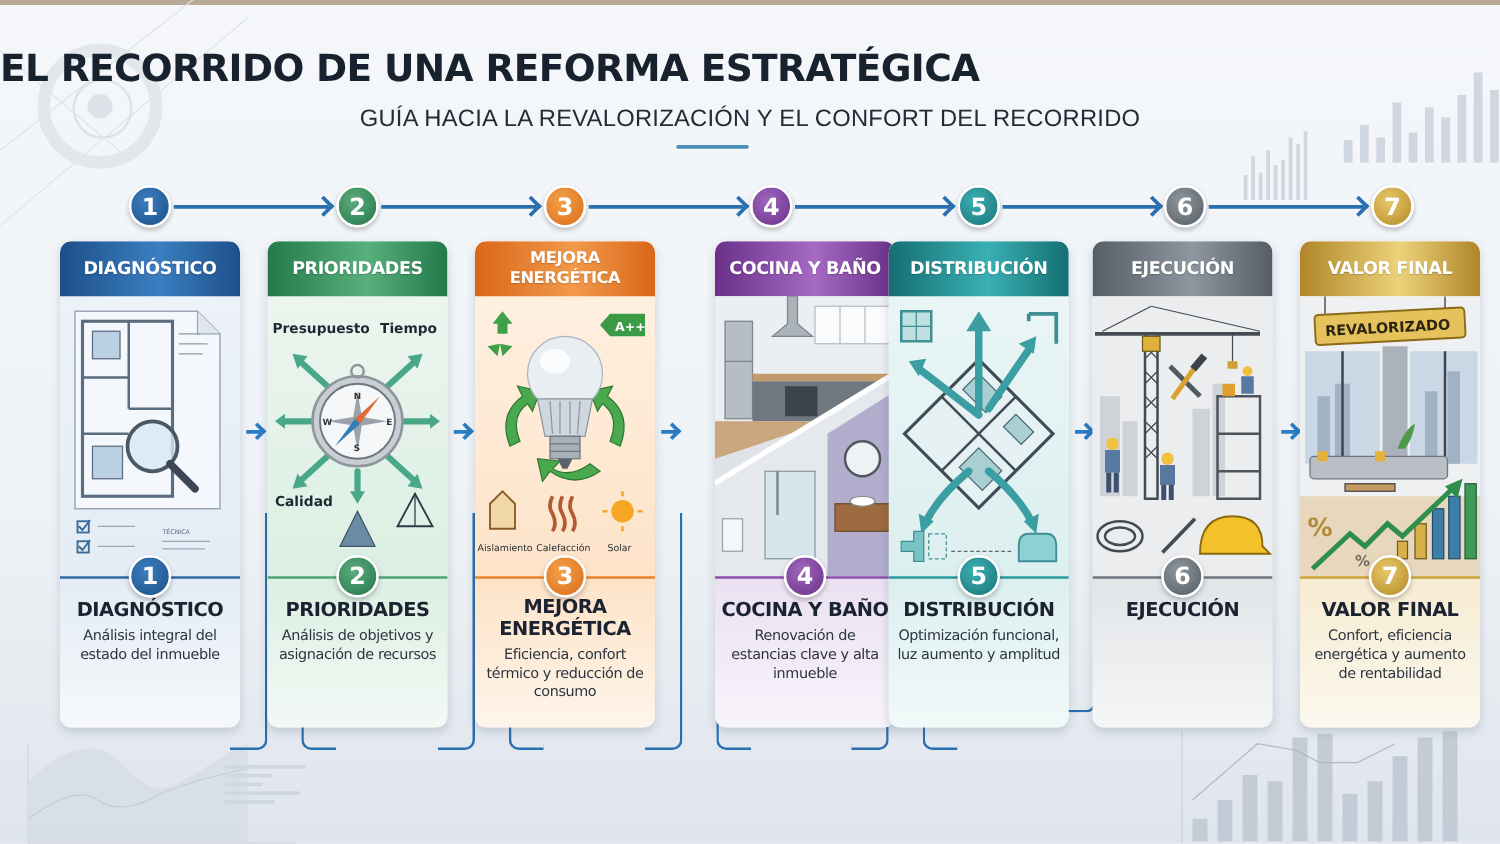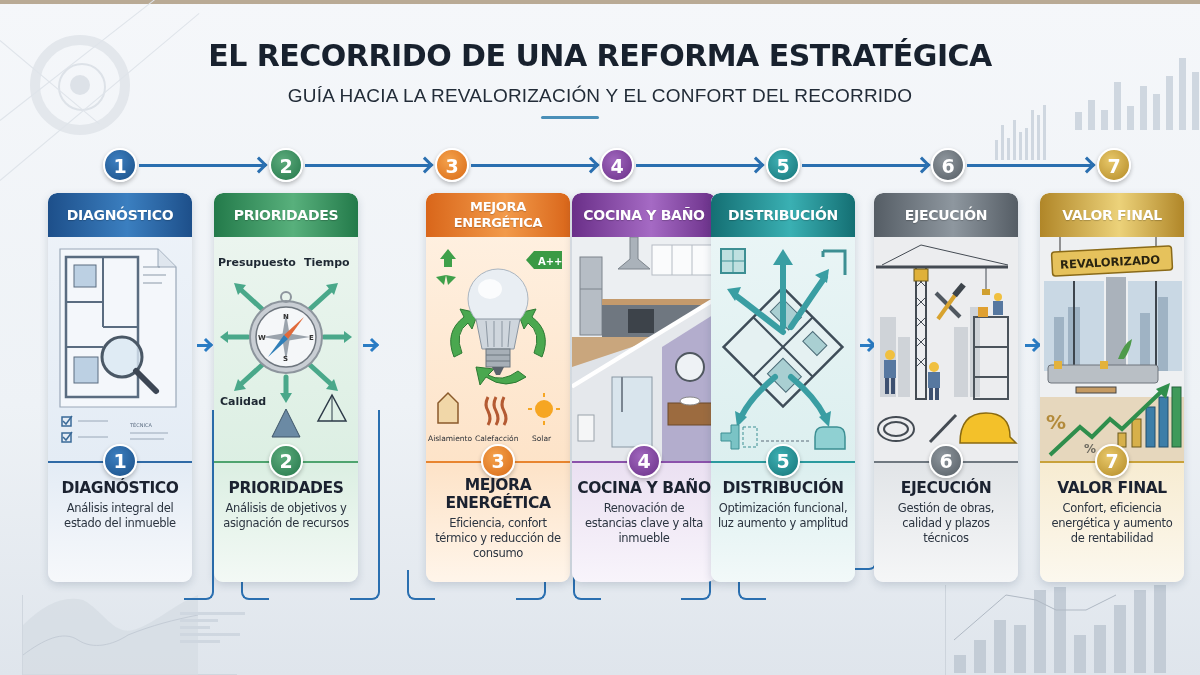--- a/index.html
+++ b/index.html
@@ -18,21 +18,21 @@
   .bg-rings::before { content:""; position:absolute; left:18px; top:18px; width:44px; height:44px; border-radius:50%; border:2px solid #dde2e8; }
   .bg-rings::after { content:""; position:absolute; left:30px; top:30px; width:20px; height:20px; border-radius:50%; background:#dde2e8; }
   .bg-line { position:absolute; height:1px; background:#dfe4ea; transform-origin:left center; }
   .bg-bars { position:absolute; display:flex; align-items:flex-end; gap:6px; }
   .bg-bars span { display:block; width:7px; background:#cfd7e0; }
   .bg-chart-bl { left:22px; top:595px; width:215px; height:80px; border-left:1px solid #cfd6de; border-bottom:1px solid #cfd6de; }
   .bg-chart-br { left:945px; top:585px; width:255px; height:90px; border-left:1px solid #cdd4dc; }
 
   
   .title {
-    position:absolute; left:0; width:1200px; top:38px; text-align:center;
+    position:absolute; left:0; width:1200px; top:38px; 
     font-family:"DejaVu Sans", sans-serif; font-weight:bold; font-size:30px;
     letter-spacing:-0.5px; color:#18212e;
   }
   .subtitle {
     position:absolute; left:0; width:1200px; top:85px; text-align:center;
     font-family:"Liberation Sans", sans-serif; font-size:19px; color:#222c38;
     letter-spacing:0.2px;
   }
   .underline { position:absolute; left:541px; top:116px; width:58px; height:3px; background:#4a8fb8; border-radius:2px; }
 
@@ -267,21 +267,21 @@
     </svg>
   </div>
   <div class="card-divider" style="background:#4fa46f;"></div>
   <div class="card-badge" style="background:radial-gradient(circle at 40% 35%,#5cab7c,#24774a);">2</div>
   <div class="card-body">
     <div class="card-title">PRIORIDADES</div>
     <div class="card-desc">Análisis de objetivos y asignación de recursos</div>
   </div>
 </div>
 
-<div class="card" style="left:380px;background:linear-gradient(180deg,#fff2e4,#fde3c8 70%,#fff5ea);margin-left:46px;">
+<div class="card" style="left:380px;background:linear-gradient(180deg,#fff2e4,#fde3c8 70%,#fff5ea);">
   <div class="card-head" style="background:linear-gradient(90deg,#d9661a,#f29a4a 55%,#d9661a);font-size:13px;">MEJORA ENERGÉTICA</div>
   <div class="card-art">
     <svg width="144" height="224" viewBox="0 0 144 224">
       <g fill="#3fa04a">
         <path d="M14,22 l8,-10 l8,10 l-4,0 l0,8 l-8,0 l0,-8z"></path>
         <path d="M10,40 l10,-2 l-2,10z"></path>
           <path d="M30,40 l-10,-2 l2,10z"></path>
       </g>
       <path d="M108,14 L136,14 L136,32 L108,32 L100,23Z" fill="#3a9a45"></path>
       <text x="112" y="28" font-size="10" font-weight="bold" fill="#fff">A++</text>
@@ -447,21 +447,20 @@
       <ellipse cx="22" cy="192" rx="18" ry="12" fill="none" stroke="#444b53" stroke-width="2"></ellipse>
       <ellipse cx="22" cy="192" rx="12" ry="7" fill="none" stroke="#444b53" stroke-width="2"></ellipse>
       <line x1="56" y1="205" x2="82" y2="178" stroke="#444b53" stroke-width="3"></line>
       <path d="M86,206 Q86,176 112,176 Q136,176 136,200 L142,206Z" fill="#f3c12a" stroke="#8a6a10" stroke-width="1.5"></path>
     </svg>
   </div>
   <div class="card-divider" style="background:#6f7880;"></div>
   <div class="card-badge" style="background:radial-gradient(circle at 40% 35%,#8f979e,#555d64);">6</div>
   <div class="card-body">
     <div class="card-title">EJECUCIÓN</div>
-    <div class="card-desc">Gestión de obras, calidad y plazos técnicos</div>
   </div>
 </div>
 
 <div class="card" style="left:1040px;background:linear-gradient(180deg,#fbf5e6,#f7ecd2 70%,#fcf8ee);">
   <div class="card-head" style="background:linear-gradient(90deg,#b08628,#ecd27a 55%,#b08628);">VALOR FINAL</div>
   <div class="card-art">
     <svg width="144" height="224" viewBox="0 0 144 224">
       <rect x="0" y="0" width="144" height="224" fill="#eef0f2"></rect>
       <rect x="4" y="44" width="60" height="90" fill="#c9d8e4"></rect>
       <rect x="88" y="44" width="54" height="90" fill="#c9d8e4"></rect>

